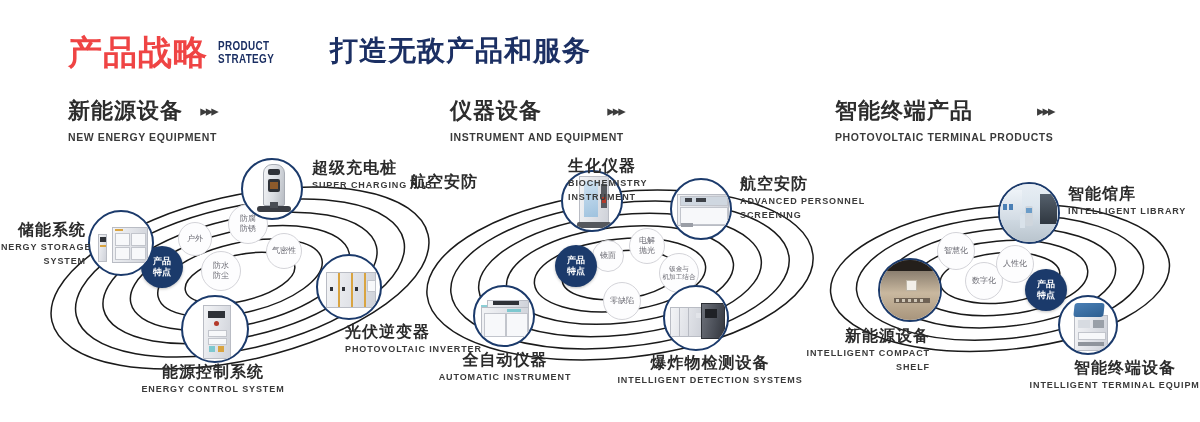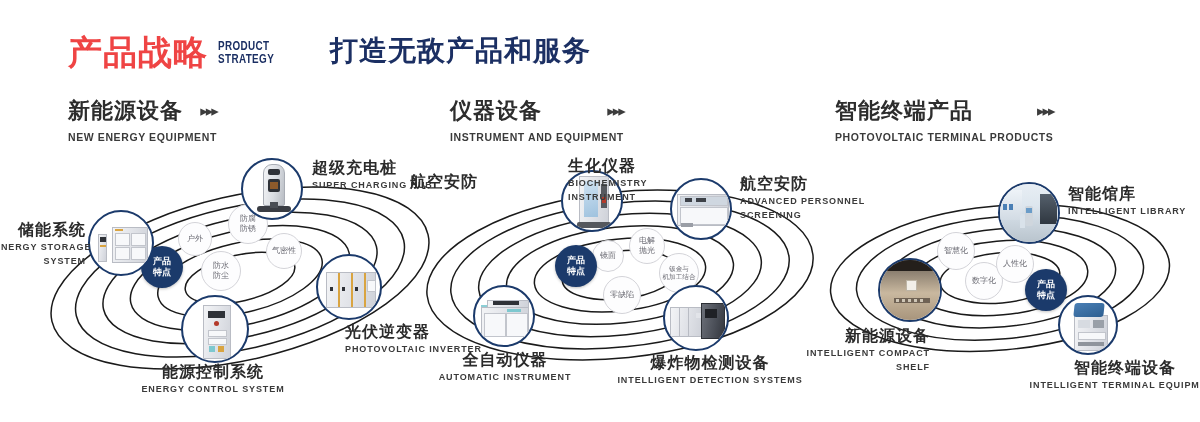--- a/index.html
+++ b/index.html
@@ -234,21 +234,21 @@
 
     <div class="bub ghost" style="left:167px;top:90px;width:32px;height:32px;">
       <div><span>镜面</span></div>
     </div>
     <div class="bub ghost" style="left:204px;top:78px;width:36px;height:36px;">
       <div>
         <span style="display:block">电解</span>
         <span style="display:block">抛光</span>
       </div>
     </div>
-    <div class="bub ghost" style="left:178px;top:126px;width:38px;height:38px;">
+    <div class="bub ghost" style="left:178px;top:132px;width:38px;height:38px;">
       <div><span>零缺陷</span></div>
     </div>
     <div class="bub ghost" style="left:234px;top:103px;width:40px;height:40px;">
       <div style="font-size:6.6px;line-height:8px;">
         <span style="display:block">钣金与</span>
         <span style="display:block">机加工结合</span>
       </div>
     </div>
 
     <div class="bub solid" style="left:130px;top:95px;width:42px;height:42px;">

